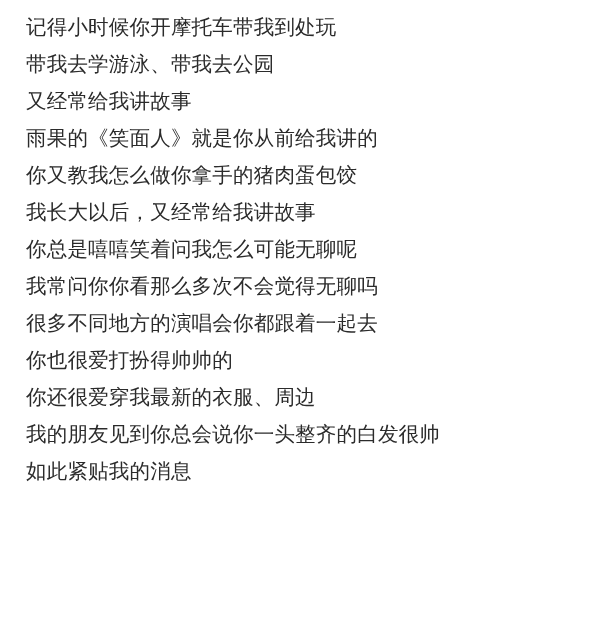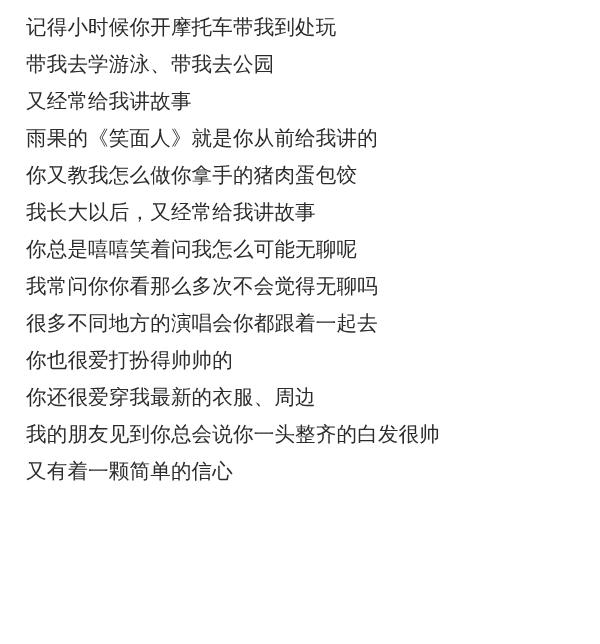--- a/index.html
+++ b/index.html
@@ -34,14 +34,14 @@
   <div class="line">又经常给我讲故事</div>
   <div class="line">雨果的《笑面人》就是你从前给我讲的</div>
   <div class="line">你又教我怎么做你拿手的猪肉蛋包饺</div>
   <div class="line">我长大以后，又经常给我讲故事</div>
   <div class="line">你总是嘻嘻笑着问我怎么可能无聊呢</div>
   <div class="line">我常问你你看那么多次不会觉得无聊吗</div>
   <div class="line">很多不同地方的演唱会你都跟着一起去</div>
   <div class="line">你也很爱打扮得帅帅的</div>
   <div class="line">你还很爱穿我最新的衣服、周边</div>
   <div class="line">我的朋友见到你总会说你一头整齐的白发很帅</div>
-  <div class="line">又有着一颗简单的信心</div>
+  <div class="line">如此紧贴我的消息</div>
 </div>
 
 </body></html>

